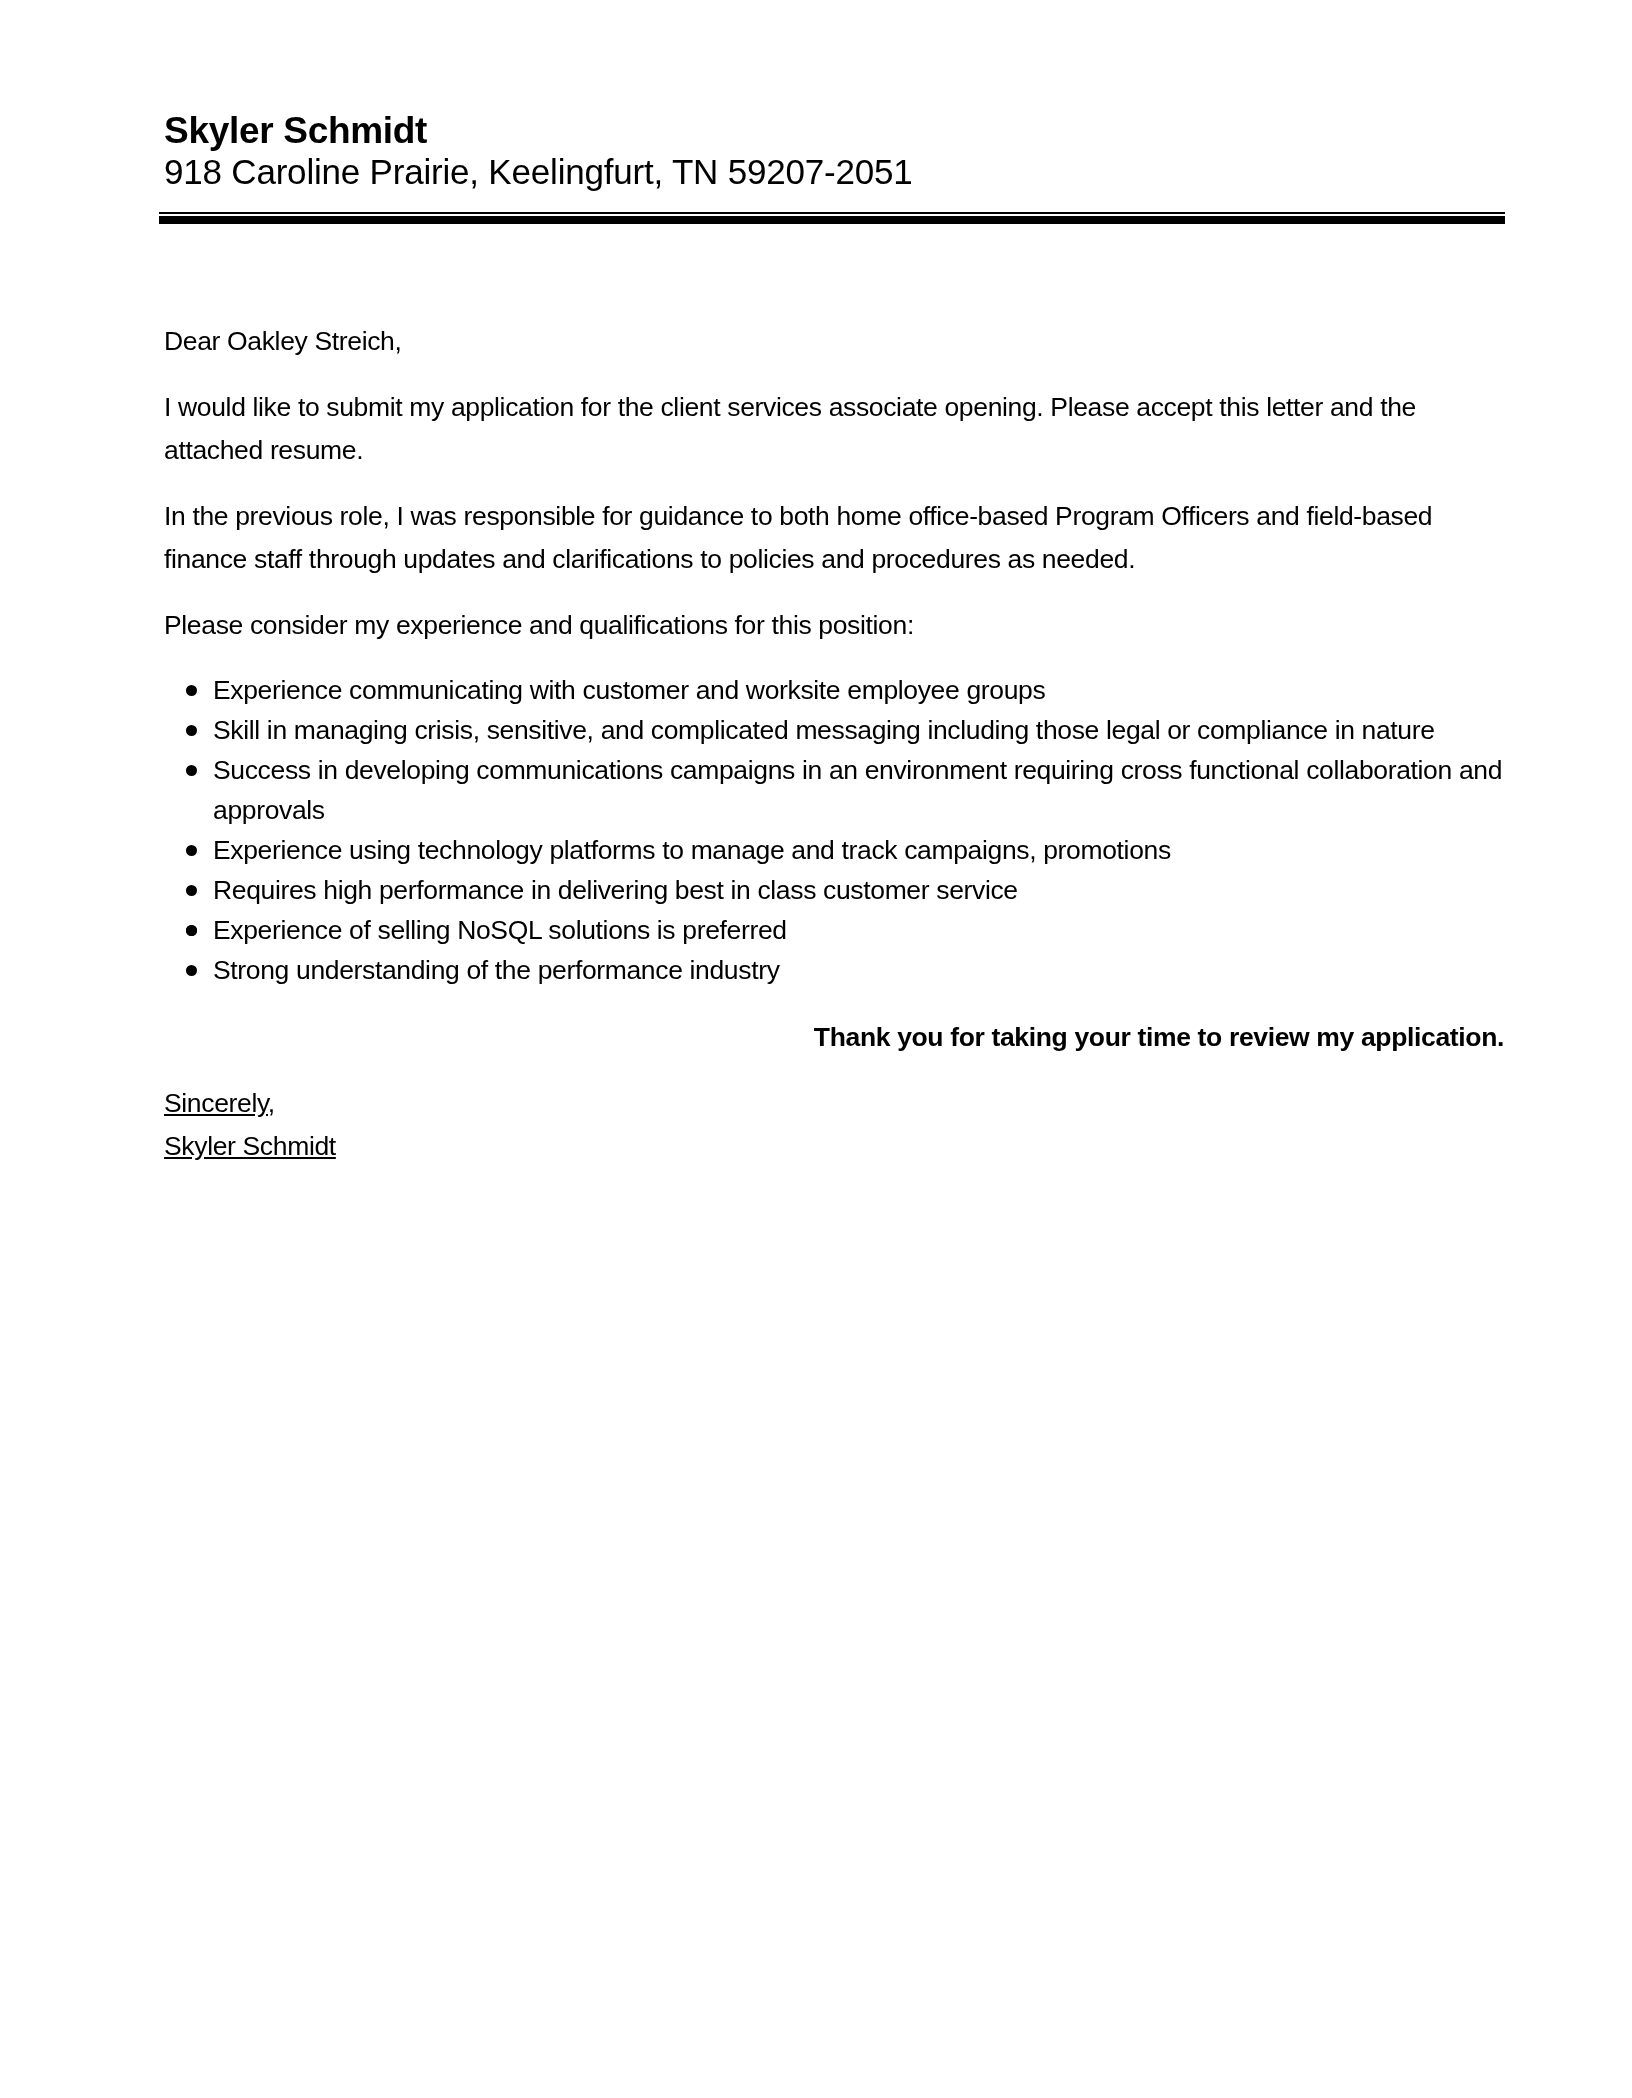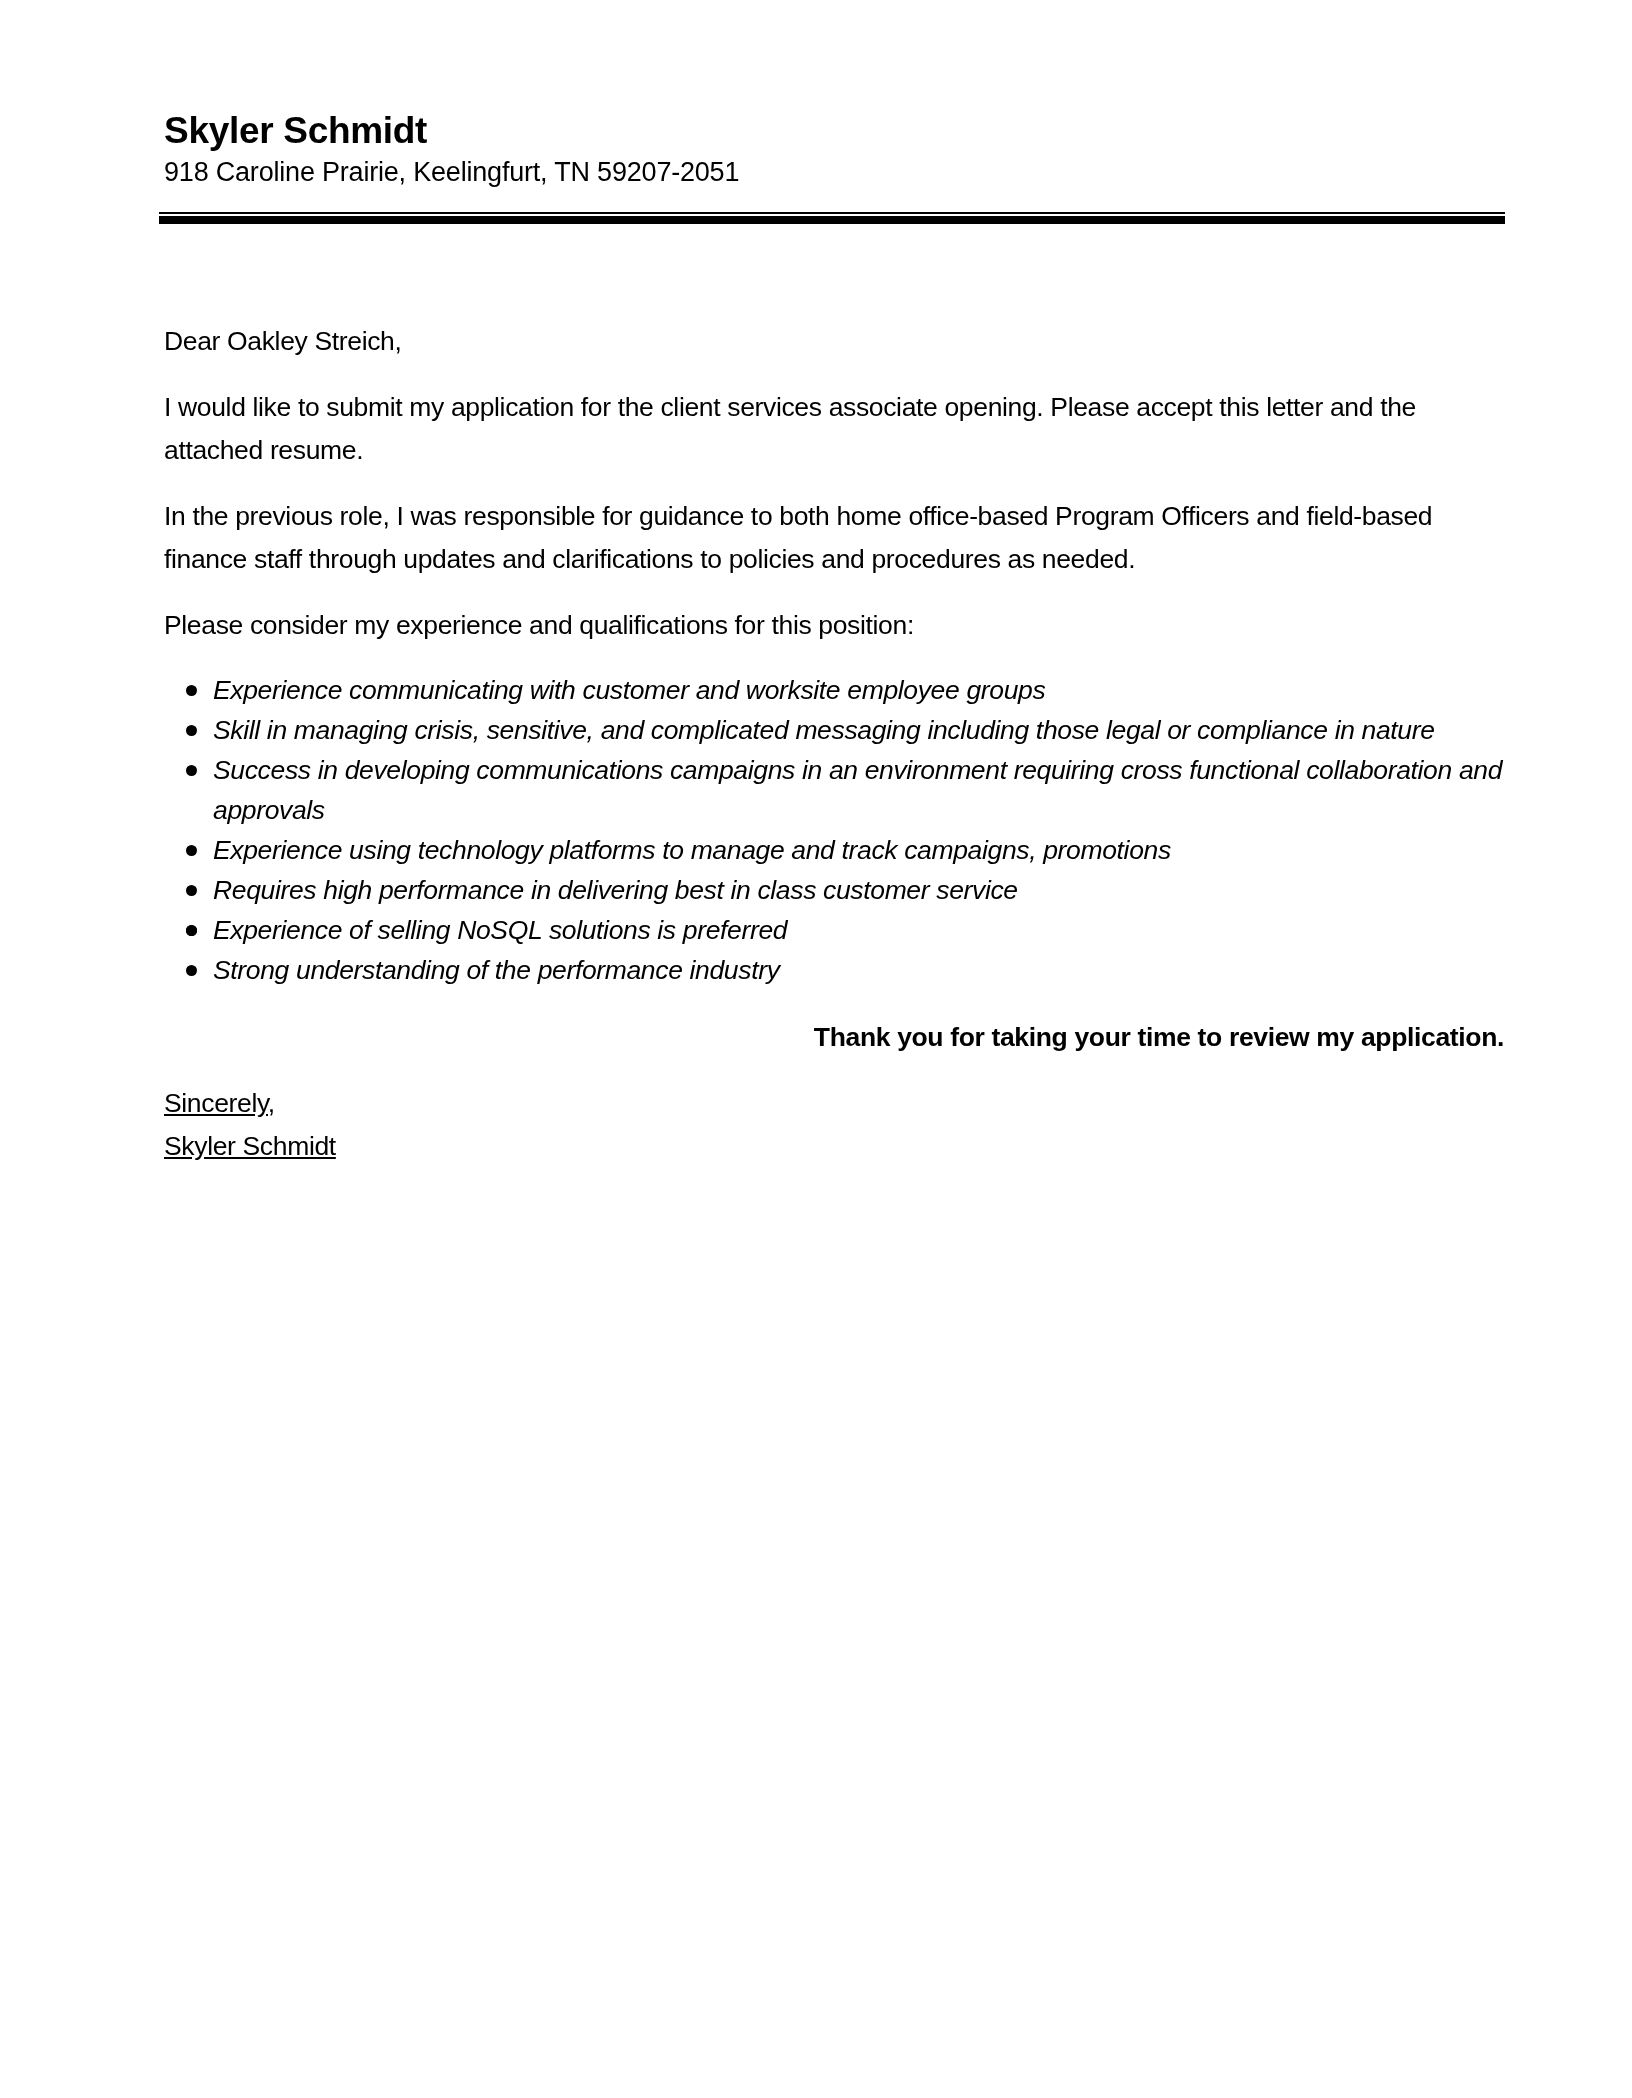--- a/index.html
+++ b/index.html
@@ -29,21 +29,21 @@
       width: 1342px;
     }
     .name {
       font-size: 37px;
       font-weight: bold;
       line-height: 46px;
       margin: 0;
       letter-spacing: -0.3px;
     }
     .address {
-      font-size: 27px;
+      font-size: 35px;
       line-height: 36px;
       margin: 0;
       letter-spacing: -0.2px;
     }
     .rule {
       position: absolute;
       left: 143px;
       top: 212px;
       width: 1346px;
       height: 12px;
@@ -79,21 +79,20 @@
     }
     .bullets {
       list-style: none;
       margin: 0 0 26px 0;
       padding: 0;
     }
     .bullets li {
       position: relative;
       padding-left: 49px;
       line-height: 40px;
-      font-style: italic;
     }
     .bullets li .dot {
       position: absolute;
       left: 22px;
       top: 15px;
       width: 11px;
       height: 11px;
       border-radius: 50%;
       background: #000;
     }

